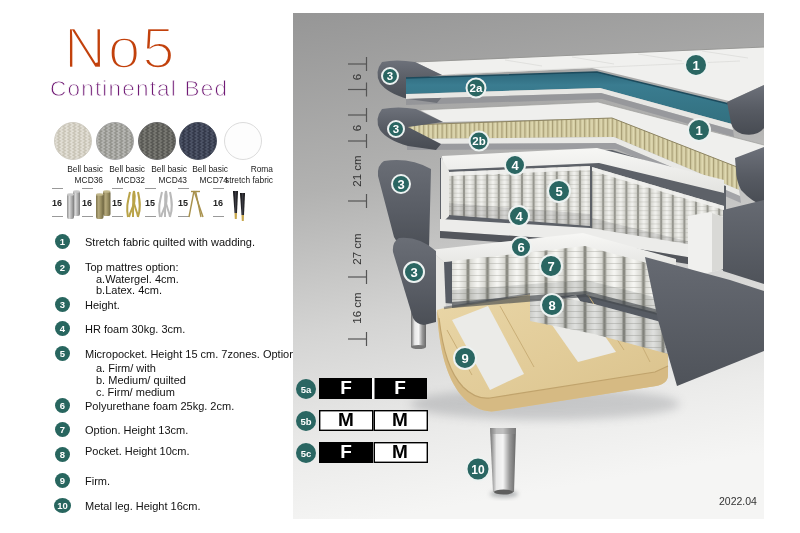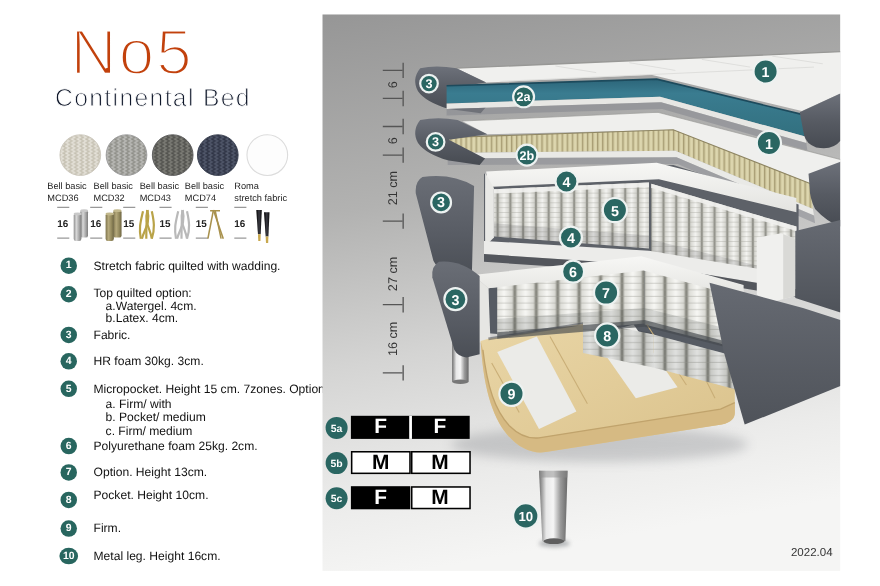--- a/index.html
+++ b/index.html
@@ -1,20 +1,20 @@
 <!DOCTYPE html>
 <html><head>
 <meta charset="utf-8">
 <style>
 html,body{margin:0;padding:0;}
 body{width:800px;height:533px;position:relative;background:#fff;font-family:"Liberation Sans",sans-serif;overflow:hidden;}
 .abs{position:absolute;}
 #no5{left:64px;top:14px;font-size:58px;color:#c2410c;letter-spacing:2px;-webkit-text-stroke:2.4px #fff;}
-#cont{left:50px;top:76px;font-size:22.5px;color:#0f172a;letter-spacing:1.2px;-webkit-text-stroke:0.8px #fff;}
-.swlab{font-size:8.4px;color:#1c1c1c;text-align:left;line-height:10.5px;width:60px;}
+#cont{left:50px;top:76px;font-size:22.5px;color:#701a75;letter-spacing:1.2px;-webkit-text-stroke:0.8px #fff;}
+.swlab{font-size:8.4px;color:#1c1c1c;text-align:right;line-height:10.5px;width:60px;}
 .li{position:absolute;font-size:11px;color:#111;}
 .lc{position:absolute;width:15px;height:15px;border-radius:50%;background:#28665f;color:#fff;font-size:9.5px;font-weight:bold;text-align:center;line-height:15px;}
 </style>
 </head>
 <body>
 <div class="abs" id="no5">No5</div>
 <div class="abs" id="cont">Continental Bed</div>
 
 <svg class="abs" style="left:40px;top:108px" width="230" height="70" viewBox="0 0 230 70">
 <defs>
@@ -147,31 +147,31 @@
  <path d="M185,8 L190,8 L189,30 L186.5,30 Z" fill="url(#bleg)"></path>
  <path d="M186.5,30 L189,30 L188.8,36 L186.8,36 Z" fill="#c8a84e"></path>
  <path d="M192,10 L197,10 L196,32 L193.5,32 Z" fill="url(#bleg)"></path>
  <path d="M193.5,32 L196,32 L195.8,38 L193.8,38 Z" fill="#c8a84e"></path>
 </g>
 </svg>
 
 <div class="lc" style="left:55px;top:234px">1</div>
 <div class="li" style="left:85px;top:236px">Stretch fabric quilted with wadding.</div>
 <div class="lc" style="left:55px;top:260px">2</div>
-<div class="li" style="left:85px;top:261px">Top quilted option:</div>
+<div class="li" style="left:85px;top:261px">Top mattres option:</div>
 <div class="li" style="left:96px;top:273px">a.Watergel. 4cm.</div>
 <div class="li" style="left:96px;top:284px">b.Latex. 4cm.</div>
 <div class="lc" style="left:55px;top:297px">3</div>
-<div class="li" style="left:85px;top:299px">Fabric.</div>
+<div class="li" style="left:85px;top:299px">Height.</div>
 <div class="lc" style="left:55px;top:321px">4</div>
 <div class="li" style="left:85px;top:323px">HR foam 30kg. 3cm.</div>
 <div class="lc" style="left:55px;top:346px">5</div>
 <div class="li" style="left:85px;top:348px">Micropocket. Height 15 cm. 7zones. Option:</div>
 <div class="li" style="left:96px;top:362px">a. Firm/ with</div>
-<div class="li" style="left:96px;top:374px">b. Pocket/ medium</div>
+<div class="li" style="left:96px;top:374px">b. Medium/ quilted</div>
 <div class="li" style="left:96px;top:386px">c. Firm/ medium</div>
 <div class="lc" style="left:55px;top:398px">6</div>
 <div class="li" style="left:85px;top:400px">Polyurethane foam 25kg. 2cm.</div>
 <div class="lc" style="left:55px;top:422px">7</div>
 <div class="li" style="left:85px;top:424px">Option. Height 13cm.</div>
 <div class="lc" style="left:55px;top:447px">8</div>
 <div class="li" style="left:85px;top:445px">Pocket. Height 10cm.</div>
 <div class="lc" style="left:55px;top:473px">9</div>
 <div class="li" style="left:85px;top:475px">Firm.</div>
 <div class="lc" style="left:54px;top:498px;width:17px">10</div>

